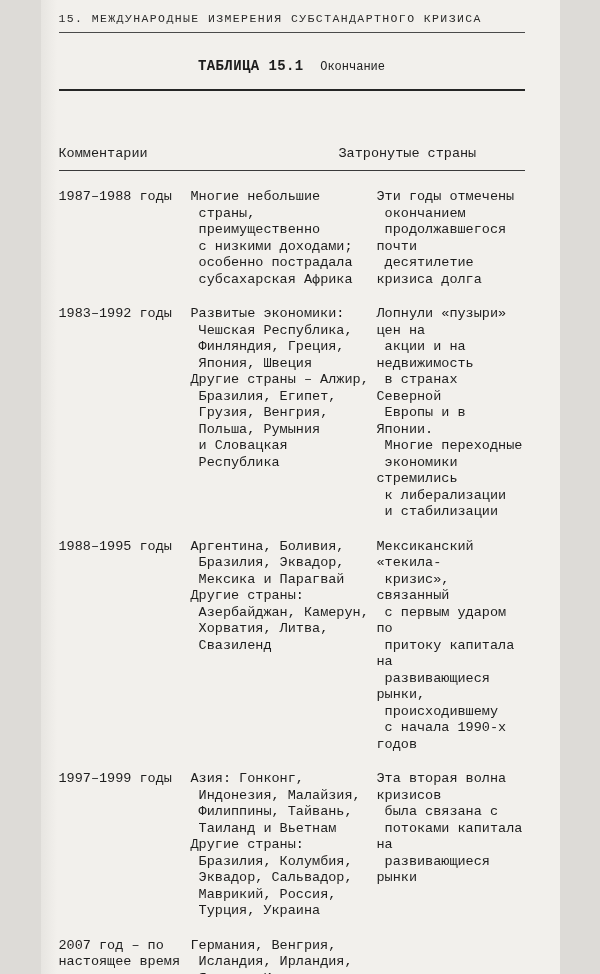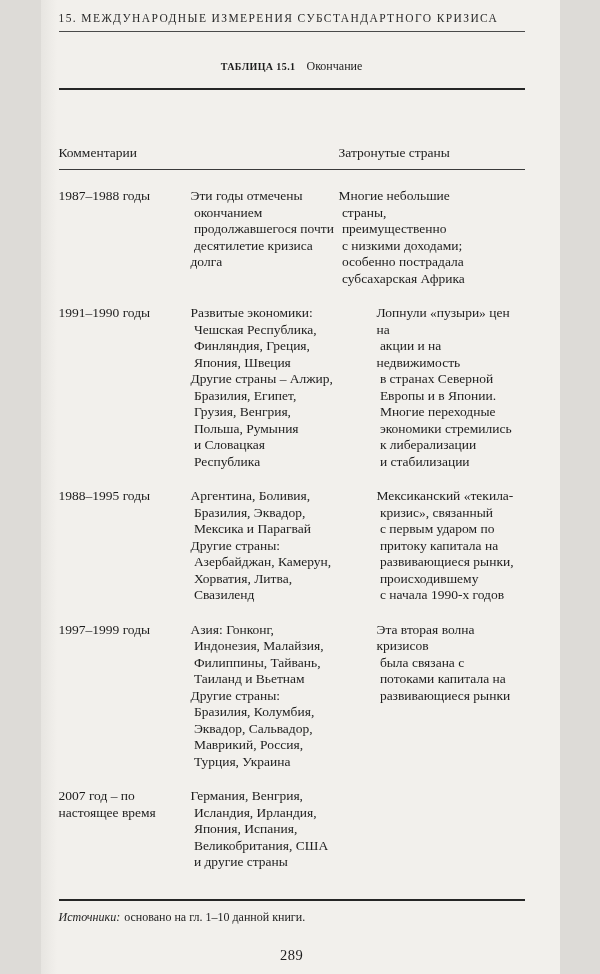--- a/index.html
+++ b/index.html
@@ -3,41 +3,41 @@
 <meta charset="utf-8">
 <style>
   * { margin: 0; padding: 0; box-sizing: border-box; }
   html, body { background: #dddbd7; }
   .page {
     position: relative;
     width: 519px;
     height: 974px;
     margin: 0 auto;
     background: linear-gradient(90deg, #e7e5e1 0px, #f2f0ec 16px, #f2f0ec 584px, #eceae6 600px);
-    font-family: Liberation Serif, serif;
+    font-family: Liberation Mono, monospace;
     color: #1d1d1d;
     padding: 8px 35px 0 18px;
     overflow: hidden;
   }
   .running-head {
     font-size: 11.5px;
     letter-spacing: 1.4px;
     color: #2b2b2b;
     padding: 4px 0 7px 0;
     border-bottom: 1px solid #4a4a4a;
     white-space: nowrap;
   }
   .table-title {
     text-align: center;
     margin-top: 24px;
     margin-bottom: 14px;
   }
   .table-title .num {
     font-weight: bold;
-    font-size: 10px;
+    font-size: 14px;
     letter-spacing: .4px;
     text-align: center;
   }
   .table-title .cont {
     font-size: 12px;
     margin-left: 7px;
     text-align: right;
   }
   .grid { border-top: 2px solid #262626; }
   .thead {
@@ -93,34 +93,34 @@
 
     <div class="thead">
       <div class="cell col3">Комментарии</div>
       <div class="cell col2">Затронутые страны</div>
     </div>
 
     <div class="tbody">
 
       <div class="row">
         <div class="cell col1">1987–1988 годы</div>
-        <div class="cell col3">Эти годы отмечены
- окончанием
- продолжавшегося почти
- десятилетие кризиса долга</div>
         <div class="cell col2">Многие небольшие
  страны,
  преимущественно
  с низкими доходами;
  особенно пострадала
  субсахарская Африка</div>
+        <div class="cell col3">Эти годы отмечены
+ окончанием
+ продолжавшегося почти
+ десятилетие кризиса долга</div>
       </div>
 
       <div class="row">
-        <div class="cell col1">1991–1990 годы</div>
+        <div class="cell col1">1983–1992 годы</div>
         <div class="cell col2">Развитые экономики:
  Чешская Республика,
  Финляндия, Греция,
  Япония, Швеция
 Другие страны – Алжир,
  Бразилия, Египет,
  Грузия, Венгрия,
  Польша, Румыния
  и Словацкая
  Республика</div>

